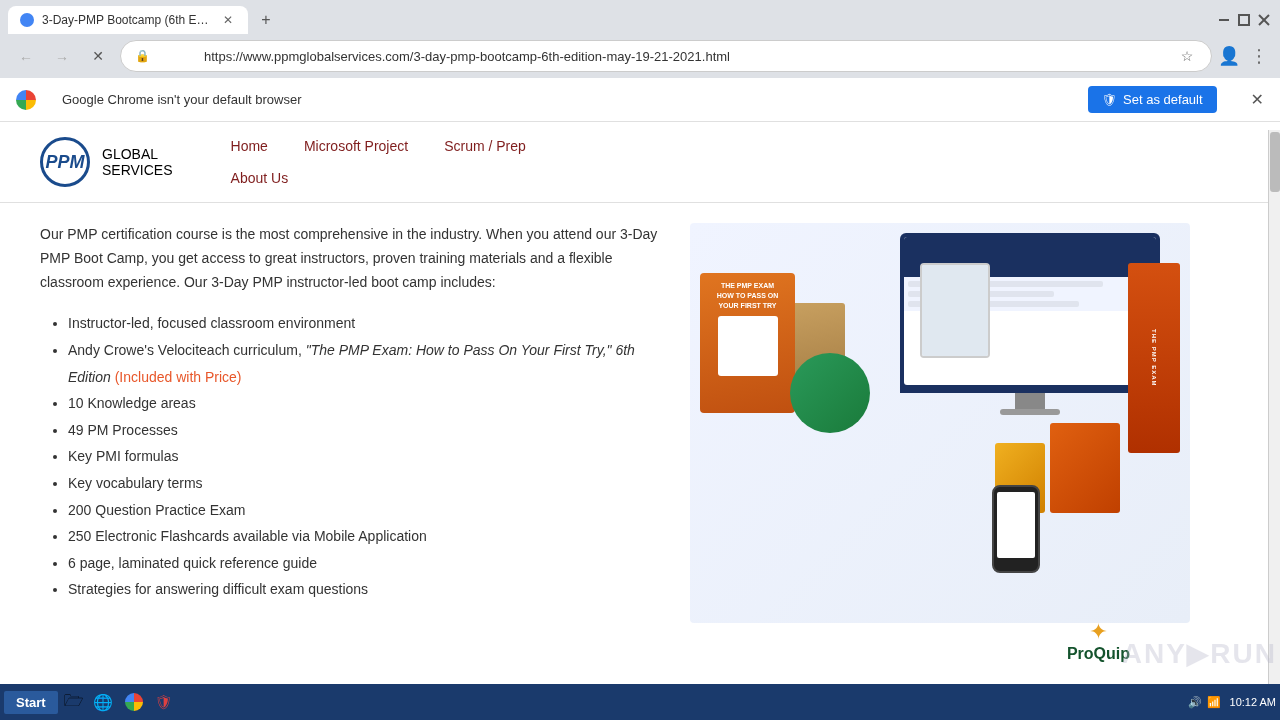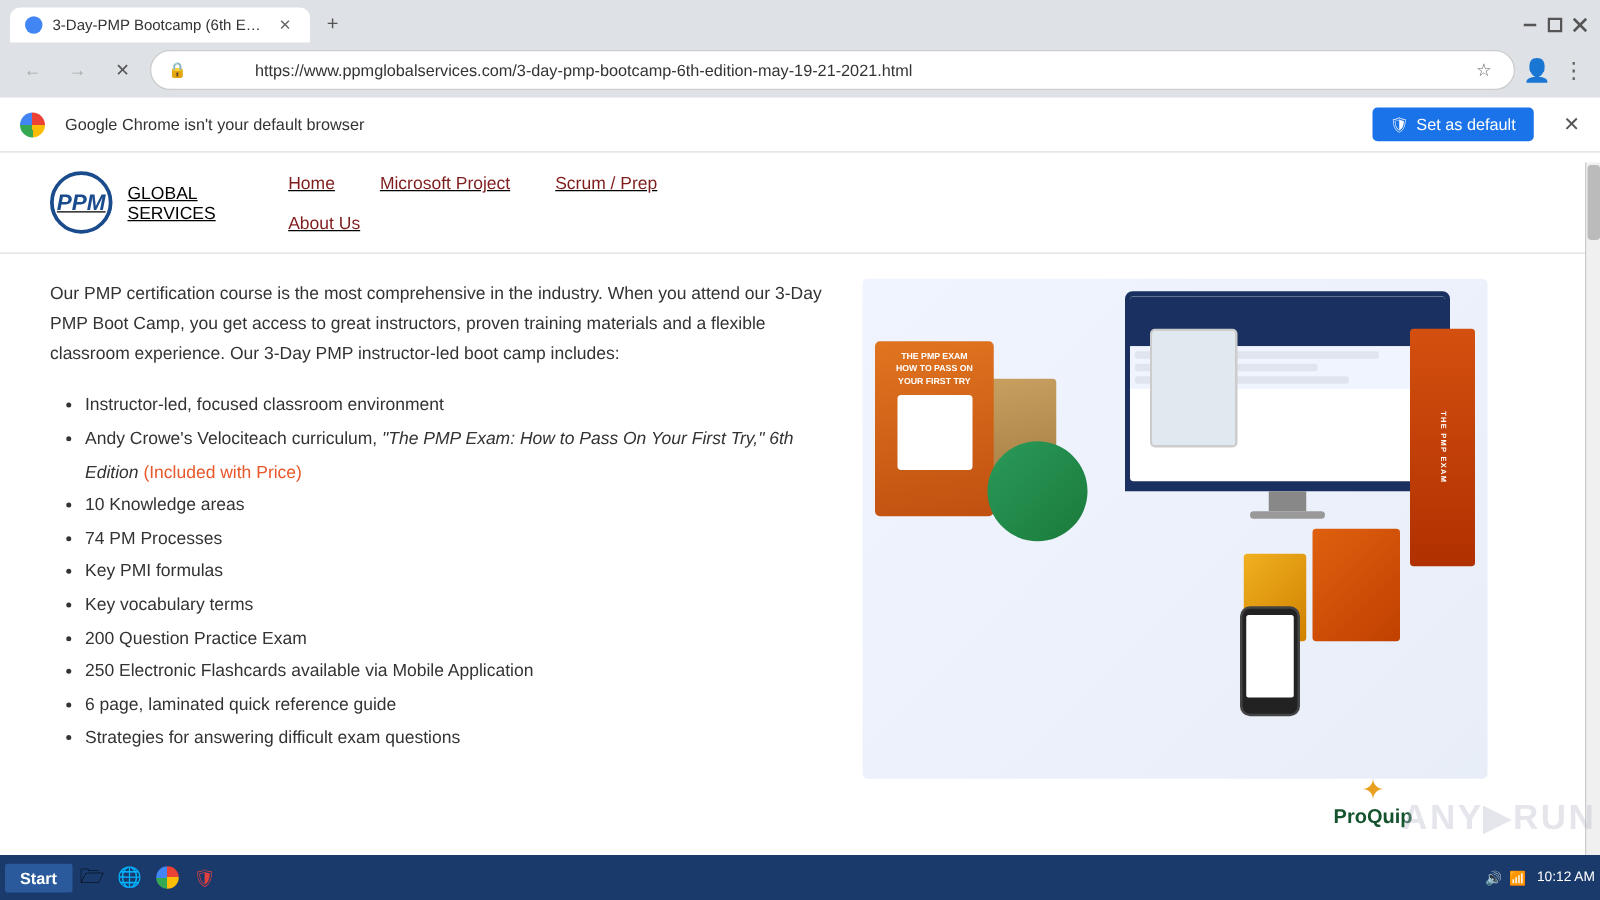--- a/index.html
+++ b/index.html
@@ -18,30 +18,30 @@
 
     .address-bar { display: flex; align-items: center; padding: 6px 12px; gap: 8px; background: #dee1e6; }
     .nav-btn { width: 28px; height: 28px; border-radius: 50%; display: flex; align-items: center; justify-content: center; cursor: pointer; color: #555; font-size: 14px; }
     .nav-btn.disabled { color: #aaa; cursor: default; }
     .url-bar { flex: 1; display: flex; align-items: center; background: #fff; border-radius: 20px; padding: 5px 14px; gap: 8px; border: 1px solid #ccc; }
     .url-secure { color: #555; font-size: 12px; }
     .url-text { flex: 1; font-size: 13px; color: #333; padding-left: 46px; }
     .url-icon { width: 20px; height: 20px; display: flex; align-items: center; justify-content: center; cursor: pointer; color: #666; font-size: 14px; }
 
     
-    .notification-bar { background: #fff; border-bottom: 1px solid #e0e0e0; padding: 8px 16px; display: flex; align-items: center; gap: 16px; }
+    .notification-bar { background: #fff; border-bottom: 1px solid #e0e0e0; padding: 8px 16px; display: flex; align-items: center; gap: 26px; }
     .chrome-logo { width: 20px; height: 20px; border-radius: 50%; background: conic-gradient(#ea4335 0 25%, #fbbc05 25% 50%, #34a853 50% 75%, #4285f4 75%); flex-shrink: 0; }
     .notif-text { flex: 1; font-size: 13px; color: #333; }
     .set-default-btn { background: #1a73e8; color: #fff; border: none; border-radius: 4px; padding: 6px 14px; font-size: 13px; cursor: pointer; display: flex; align-items: center; gap: 6px; }
     .set-default-btn .shield { font-size: 12px; }
     .notif-close { cursor: pointer; color: #555; font-size: 16px; margin-left: 8px; }
 
     
     .site-wrapper { height: calc(720px - 130px); overflow: hidden; display: flex; flex-direction: column; }
-    .site-header { border-bottom: 1px solid #e0e0e0; padding: 8px 40px; display: flex; align-items: center; gap: 0; text-decoration: underline; }
+    .site-header { border-bottom: 1px solid #e0e0e0; padding: 8px 40px; display: flex; align-items: center; gap: 0; }
     .logo-area { display: flex; align-items: center; margin-right: 40px; }
     .logo-text { display: flex; flex-direction: column; margin-left: 4px; }
     .logo-circle { width: 50px; height: 50px; border: 3px solid #1a4b8c; border-radius: 50%; display: flex; align-items: center; justify-content: center; margin-right: 8px; }
     .logo-inner { font-size: 18px; font-weight: 900; color: #1a4b8c; font-style: italic; }
     .nav-item { padding: 8px 18px; font-size: 14px; color: #7f1d1d; cursor: pointer; white-space: nowrap; }
     .nav-wrapper { display: flex; flex-direction: column; }
     .nav-row { display: flex; }
 
     .site-content { display: flex; flex: 1; padding: 20px 40px; gap: 20px; overflow: hidden; }
     .content-left { flex: 1; max-width: 620px; }
@@ -162,21 +162,21 @@
       <p class="intro-text">Our PMP certification course is the most comprehensive in the  industry. When you attend our 3-Day PMP Boot Camp, you get access to great instructors, proven training materials and a flexible classroom experience.  Our 3-Day PMP instructor-led boot camp includes:</p>
 
       <ul class="bullet-list">
         <li>Instructor-led, focused classroom environment</li>
         <li>
           <span>Andy Crowe's Velociteach curriculum, </span>
           <span class="italic-text">"The PMP Exam:  How to Pass On Your First Try," 6th Edition</span>
           <span class="highlight">(Included with Price)</span>
         </li>
         <li>10 Knowledge areas</li>
-        <li>74 PM Processes</li>
+        <li>49 PM Processes</li>
         <li>Key PMI formulas</li>
         <li>Key vocabulary terms</li>
         <li>200 Question Practice Exam</li>
         <li>250 Electronic Flashcards available via Mobile Application</li>
         <li>6 page, laminated quick reference guide</li>
         <li>Strategies for answering difficult exam questions</li>
       </ul>
     </div>
 
     <div class="content-right">

